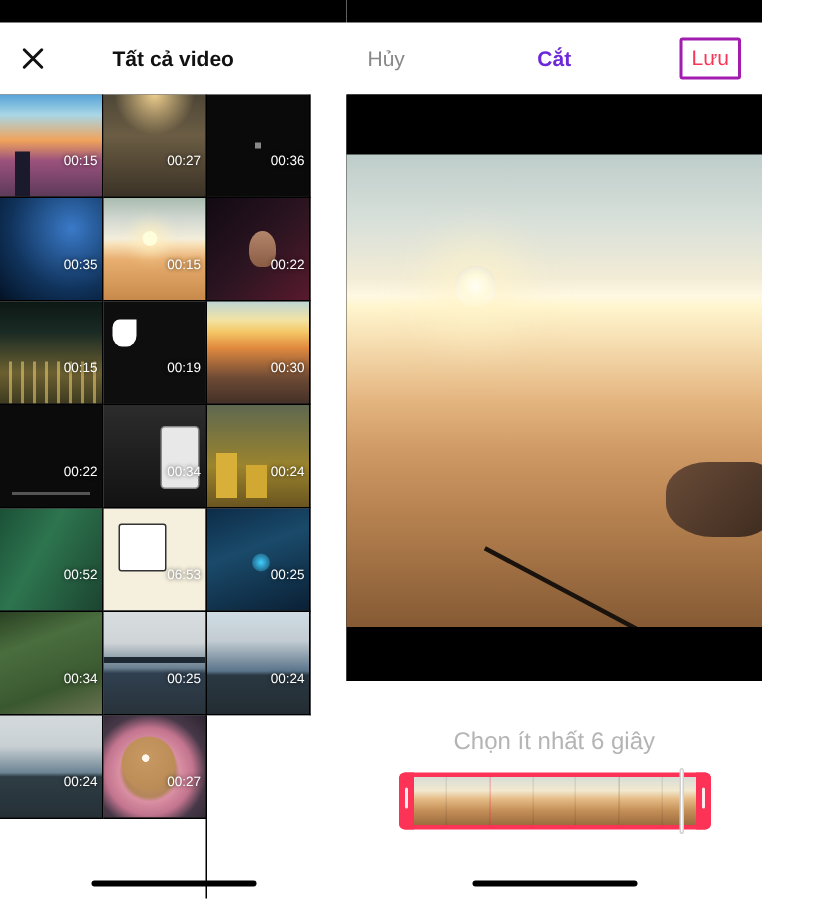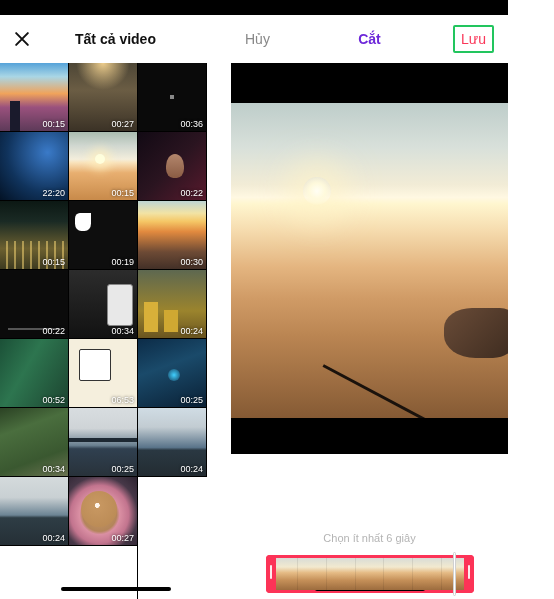--- a/index.html
+++ b/index.html
@@ -11,21 +11,21 @@
 
   
   .left-black-band { background: #000; height: 15px; width: 100%; }
   .left-header { height: 48px; display: flex; align-items: center; justify-content: center; position: relative; }
   .left-close { position: absolute; left: 12px; top: 14px; cursor: pointer; }
   .left-close svg { width: 20px; height: 20px; display:block; }
   .left-title { font-weight: 700; font-size: 14px; color: #111; }
   .grid { display: flex; flex-wrap: wrap; }
   .thumb { width: 69px; height: 69px; position: relative; overflow: hidden; background:#333; border-right:1px solid #000; border-bottom:1px solid #000;}
   .thumb:last-of-type{border-right:1px solid #000;}
-  .duration { position: absolute; right: 3px; bottom: 2px; color: #fff; font-size: 9px; font-weight:500; text-shadow: 0 0 3px rgba(0,0,0,.8); }
+  .duration { position: absolute; right: 3px; bottom: 19px; color: #fff; font-size: 9px; font-weight:500; text-shadow: 0 0 3px rgba(0,0,0,.8); }
   .art { position:absolute; inset:0; }
 
   .home-bar-l, .home-bar-r { position: absolute; left: 50%; transform: translateX(-50%); bottom: 8px; width: 110px; height: 4px; background: #000; border-radius: 3px; }
   .home-bar-r { bottom: 8px; }
 
   
   .sunset-city { background: linear-gradient(to top,#5d3a59 0%,#9a517d 35%,#f0a35b 55%,#a9d6e5 80%,#56a3d9 100%); }
   .sunset-city::after{content:"";position:absolute;left:10px;bottom:0;width:10px;height:30px;background:#1a1a2c;}
   .forest-road { background: linear-gradient(to bottom,#4d4636 0%, #6b5d44 40%, #3b3226 100%); }
   .forest-road::before{content:"";position:absolute;left:0;right:0;top:0;height:35px;background:radial-gradient(circle at 50% 0%,rgba(255,220,150,.9) 0%,transparent 55%);}
@@ -63,34 +63,34 @@
   .coffee { background: radial-gradient(ellipse at 45% 55%, #c99a62 0%, #b3855a 32%, #da8fa3 38%, #c2748e 55%, #473848 72%, #2c2330 100%); }
   .coffee::before{content:"";position:absolute;left:12px;top:14px;width:36px;height:36px;border-radius:50%;background:radial-gradient(circle at 45% 40%,#fff6ec 0%,#fff6ec 8%,#c79761 9%,#b78752 100%);}
 
   .empty-thumb{background:#fff;border:none;}
 
   
   .right-black-band { background:#000; height:15px; width:100%; }
   .right-header { height: 48px; display:flex; align-items:center; justify-content:space-between; padding: 0 14px; position:relative;gap:29px; }
   .right-cancel { color:#888; font-size: 14px; }
   .right-title { color:#6d28d9; font-weight:700; font-size:14px; position:absolute; left:50%; transform:translateX(-50%); }
-  .right-save-wrap { border:2px solid #22c55e; padding: 3px 6px; border-radius:2px; cursor:pointer; }
+  .right-save-wrap { border:2px solid #a21caf; padding: 3px 6px; border-radius:2px; cursor:pointer; }
   .right-save { color:#fa3658; font-size:14px; font-weight:500; }
 
   .preview-black { background:#000; width:100%; position:relative; }
   .preview-top-gap { height: 40px; background:#000; }
   .preview-img { width:100%; height: 315px; background:#000; position:relative; }
   .preview-art { position:absolute; inset:0; background: linear-gradient(to bottom, #becdca 0%, #d8e0da 14%, #f2ecd6 26%, #fff8e2 30%, #fff6cf 32%, #f6ddb0 40%, #e4b580 52%, #d09b66 62%, #ba8552 74%, #9e6e42 88%, #855a34 100%); overflow:hidden;}
   .sun-glow { position:absolute; left:72px; top:74px; width:28px; height:28px; border-radius:50%; background: radial-gradient(circle, #fffef4 0%, rgba(255,250,220,.95) 40%, rgba(255,240,190,0) 70%); box-shadow: 0 0 30px 18px rgba(255,244,200,.6); }
   .hand { position:absolute; right:-6px; bottom:60px; width:90px; height:70px; }
   .hand::before{content:"";position:absolute;right:0;bottom:0;width:70px;height:50px;background:linear-gradient(135deg,#6a4c38,#3d2b1f);border-radius:40% 20% 30% 45%;}
   .stick { position:absolute; right:70px; bottom:-10px; width:130px; height:3px; background:#1a120c; transform: rotate(28deg); transform-origin: right center; }
   .preview-bottom-gap { height:36px; background:#000; }
 
-  .hint-text { text-align:center; color:#b4b4b4; font-size:11px; margin-top: 78px; }
+  .hint-text { text-align:center; color:#b4b4b4; font-size:16px; margin-top: 32px; }
 
   .timeline { margin: 14px auto 0; width: 200px; height: 32px; position:relative; }
   .tl-bg { position:absolute; left:-4px; top:-3px; right:-4px; bottom:-3px; background:#fc3357; border-radius:4px; }
   .tl-handle-l, .tl-handle-r { position:absolute; top:-3px; bottom:-3px; width:10px; background:#fc3357; z-index:3;}
   .tl-handle-l{left:-4px;border-radius:4px 0 0 4px;}
   .tl-handle-r{right:-4px;border-radius:0 4px 4px 0;}
   .tl-handle-l::after,.tl-handle-r::after{content:"";position:absolute;left:4px;top:10px;width:2px;height:14px;background:rgba(255,255,255,.9);border-radius:1px;}
   .tl-frames { position:absolute; inset:0; display:flex; z-index:2; border-radius:2px; overflow:hidden;}
   .tl-frame { flex:1; background: linear-gradient(to bottom,#d8dcd6 0%, #f2e9cf 28%, #e5bb85 46%, #c48f58 70%, #9c6c3e 100%); border-right:1px solid rgba(0,0,0,.08);}
   .tl-frame:last-child{border-right:none;}
@@ -120,21 +120,21 @@
         <div class="thumb">
           <div class="art forest-road"></div>
           <div class="duration">00:27</div>
         </div>
         <div class="thumb">
           <div class="art dark-panel"></div>
           <div class="duration">00:36</div>
         </div>
         <div class="thumb">
           <div class="art light-show"></div>
-          <div class="duration">22:20</div>
+          <div class="duration">00:35</div>
         </div>
         <div class="thumb">
           <div class="art desert-sun"></div>
           <div class="duration">00:15</div>
         </div>
         <div class="thumb">
           <div class="art dancer"></div>
           <div class="duration">00:22</div>
         </div>
         <div class="thumb">

